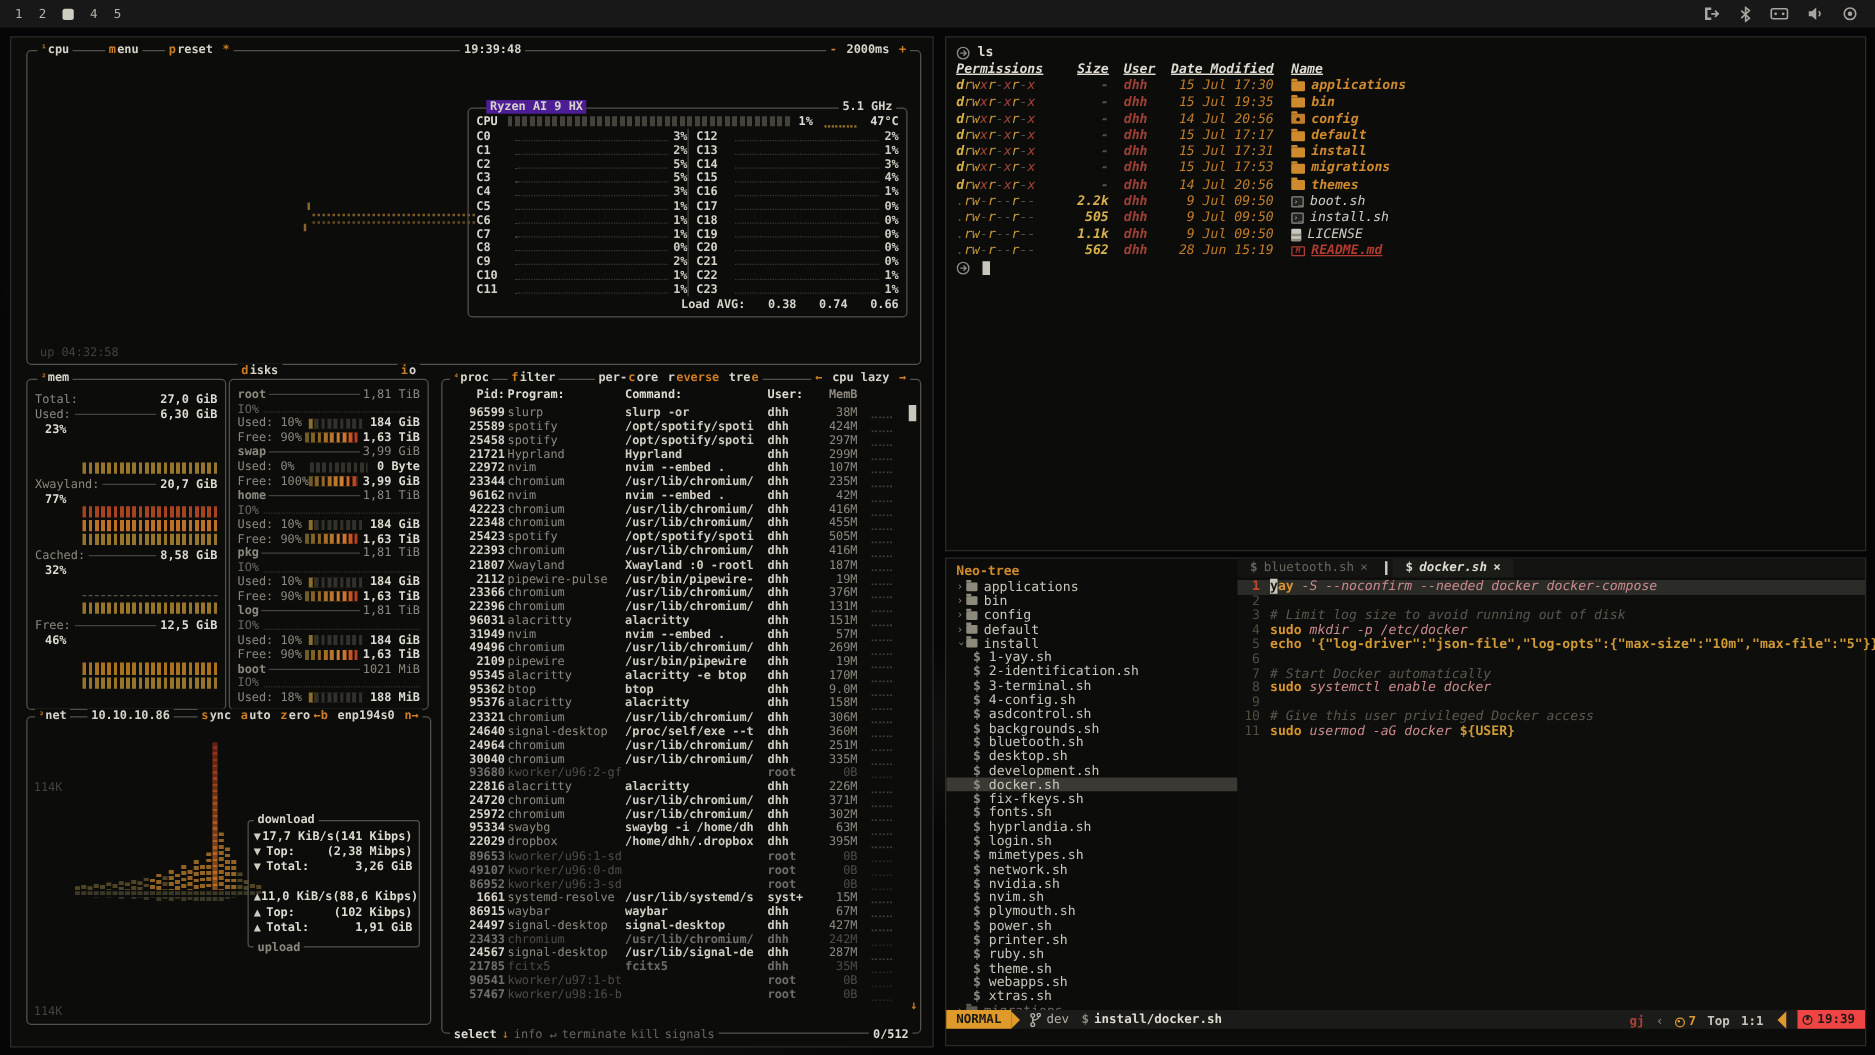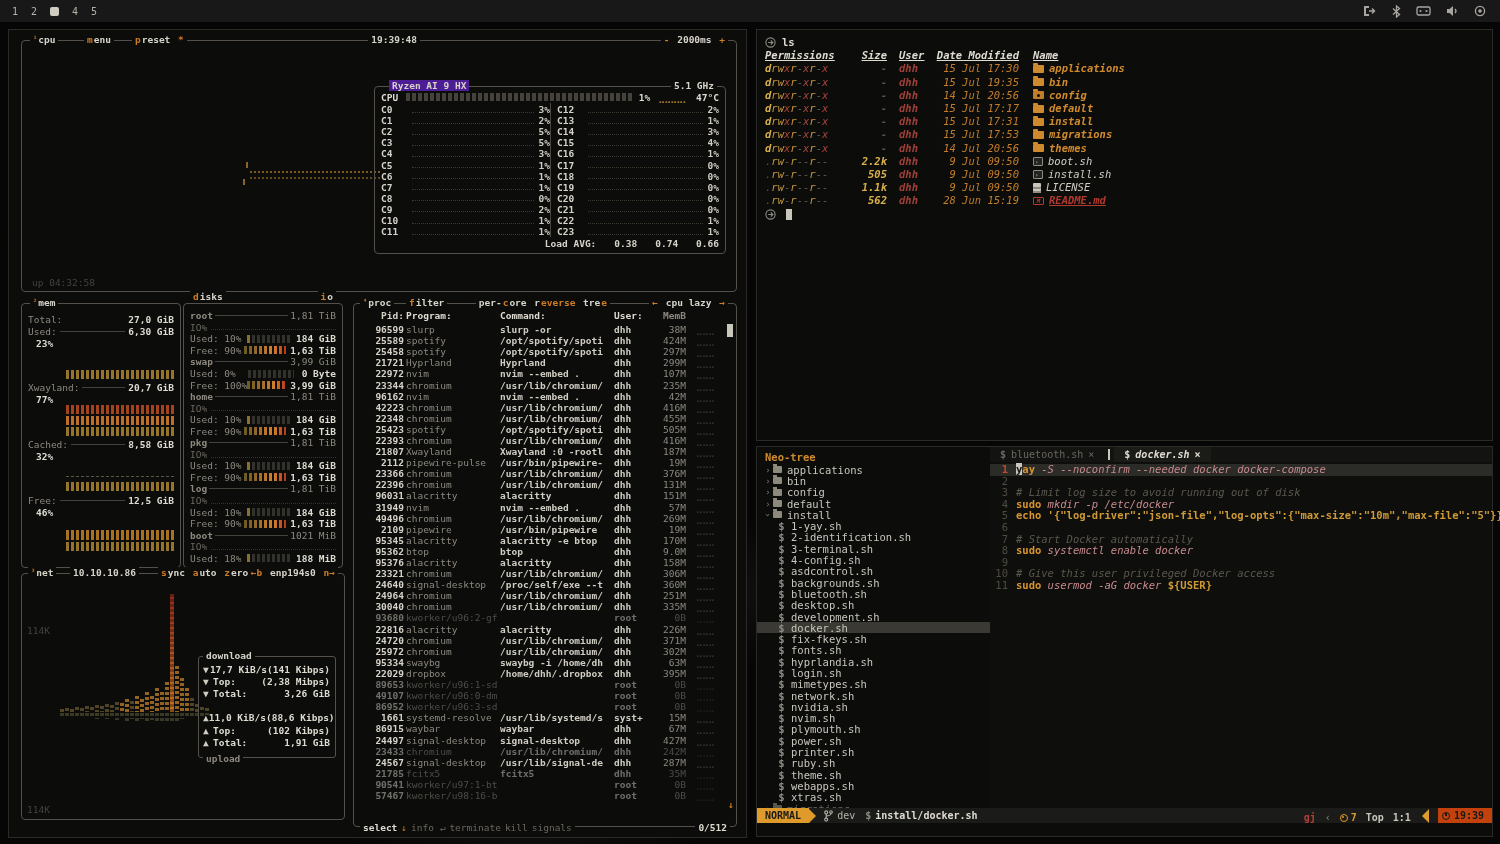--- a/index.html
+++ b/index.html
@@ -173,21 +173,21 @@
   .s-cursor{background:#c9c6bc;color:#141412;font-weight:bold;}
   #statusline{position:absolute;left:0;bottom:13px;right:0;height:15px;background:#1b1b19;display:flex;align-items:center;font-size:10px;}
   #mode{background:#df9a2c;color:#1a1a16;font-weight:bold;padding:0 8px;height:15px;line-height:15px;}
   #modearrow{width:0;height:0;border-top:7.5px solid transparent;border-bottom:7.5px solid transparent;border-left:7px solid #df9a2c;margin-right:8px;}
   .slitem{color:#b5b2a8;margin-right:10px;display:flex;align-items:center;gap:4px;}
   .slright{margin-left:auto;display:flex;align-items:flex-end;gap:9px;padding-right:0;}
   .slrec{color:#b04038;font-weight:bold;}
   .slsep{color:#8d8a82;}
   .slcount{color:#df9a2c;font-weight:bold;display:flex;align-items:center;gap:3px;}
   .slpos{color:#c9c6bc;font-weight:bold;}
-  #clockbadge{background:#c2410c;color:#1a1a16;font-weight:bold;height:15px;line-height:15px;padding:0 8px 0 4px;display:flex;align-items:center;gap:4px;}
+  #clockbadge{background:#ef4444;color:#1a1a16;font-weight:bold;height:15px;line-height:15px;padding:0 8px 0 4px;display:flex;align-items:center;gap:4px;}
   #clockarrow{width:0;height:0;border-top:7.5px solid transparent;border-bottom:7.5px solid transparent;border-right:7px solid #df9a2c;margin-left:2px;}
   .cico{display:inline-block;width:8px;height:8px;border:1.4px solid #1a1a16;border-radius:50%;position:relative;}
   .cico::after{content:"";position:absolute;left:2.4px;top:0.6px;width:1.4px;height:3px;background:#1a1a16;}
   .gico{display:inline-block;width:8px;height:8px;border:1.4px solid #df9a2c;border-radius:50%;position:relative;}
   .gico::after{content:"";position:absolute;left:1.6px;top:1.6px;width:2px;height:2px;border-radius:50%;background:#df9a2c;}
 </style>
 </head>
 <body>
 
 <div class="topbar">

